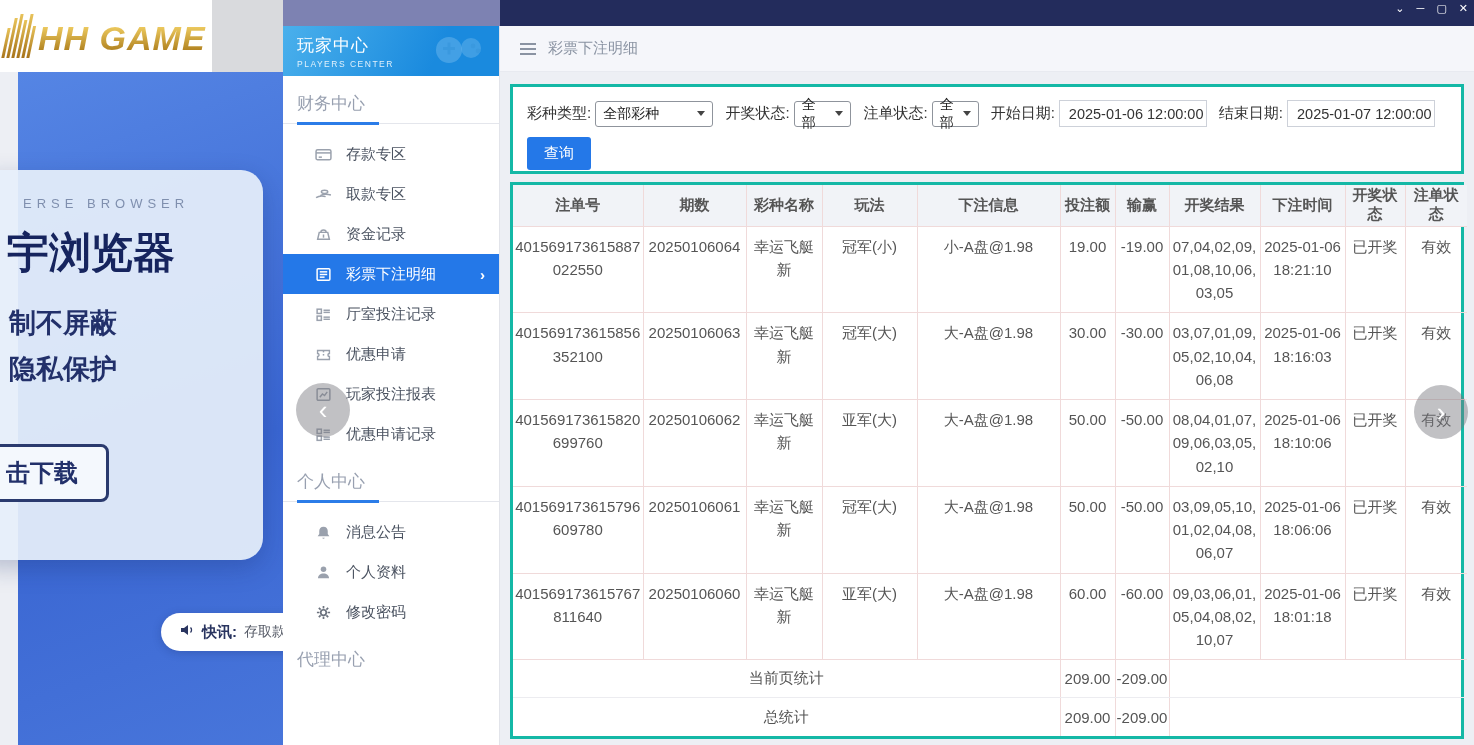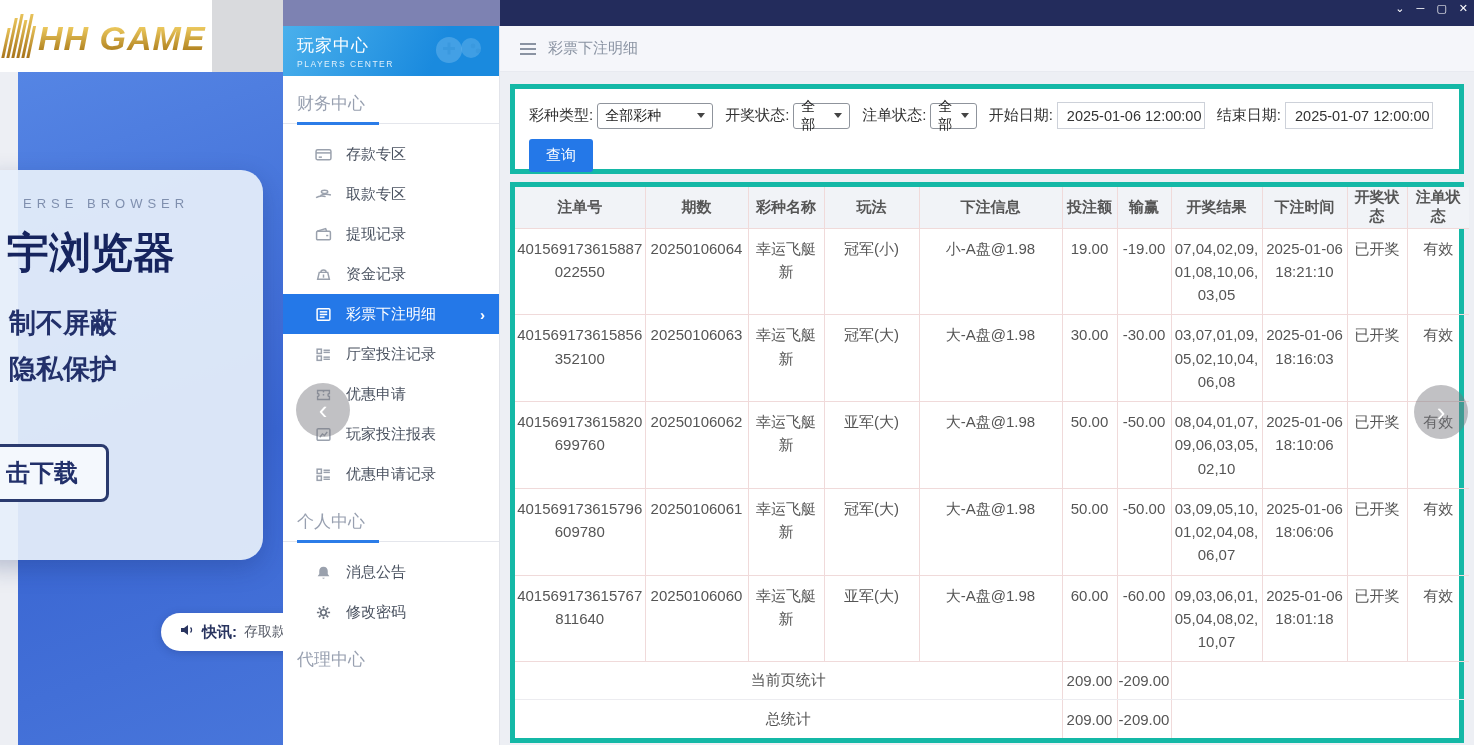--- a/index.html
+++ b/index.html
@@ -51,21 +51,21 @@
   .nav-item.active { background:#2478e8; color:#fff; }
   .nav-item.active .nav-icon svg { stroke:#fff; }
   .nav-item.active .arrow { position:absolute; right:14px; color:#fff; font-size:15px; font-weight:bold; }
 
   
   .main { position:absolute; left:500px; top:26px; width:974px; height:719px; background:#edeff4; z-index:2; }
   .breadcrumb { height:46px; background:#f5f6fa; border-bottom:1px solid #e8eaf0; display:flex; align-items:center; gap:12px; padding-left:20px;
     color:#8a93a2; font-size:15px; }
   .burger { display:flex; flex-direction:column; gap:3px; cursor:pointer; }
   .burger i { display:block; width:16px; height:2px; background:#8a93a2; }
-  .card { background:#fff; border:5px solid #14b8a6; margin:0 10px; }
+  .card { background:#fff; border:3px solid #14b8a6; margin:0 10px; }
   .filter-card { margin-top:12px; height:90px; padding:13px 14px; }
   .filter-row { display:flex; align-items:center; flex-wrap:nowrap; }
   .filter-row label { font-size:15px; color:#333; margin-right:4px; white-space:nowrap; }
   .fake-select { border:1px solid #8f949c; border-radius:3px; height:26px; display:inline-flex; align-items:center; justify-content:space-between;
     padding:0 7px; font-size:14px; color:#222; margin-right:12px; cursor:pointer; background:#fff; }
   .fake-select .caret { width:0; height:0; border-left:4px solid transparent; border-right:4px solid transparent; border-top:5px solid #444; margin-left:8px; }
   .sel-type { width:148px; } .sel-draw { width:70px; } .sel-order { width:56px; }
   .date-input { border:1px solid #cdd1d9; height:27px; width:148px; display:inline-flex; align-items:center; padding:0 9px;
     font-size:14.5px; color:#333; margin-right:12px; background:#fff; white-space:nowrap; }
   .query-btn { margin-top:10px; background:#2478e8; color:#fff; border:none; border-radius:3px; font-size:15px;
@@ -170,30 +170,20 @@
           <path d="M1 11c3-2 6-2 9-1"></path>
           <path d="M5 9c2-1 6-1.5 10-0.5"></path>
           <ellipse cx="9" cy="5.5" rx="3" ry="1.6"></ellipse>
         </svg>
       </span>
     <span>取款专区</span>
   </div>
   <div class="nav-item">
     <span class="nav-icon">
         <svg viewBox="0 0 16 16" width="17" height="17">
-          <path d="M2 5l8-2.5L11 5"></path>
-          <rect x="1.5" y="5" width="13" height="8" rx="1"></rect>
-          <line x1="10.5" y1="9" x2="12.5" y2="9"></line>
-        </svg>
-      </span>
-    <span>提现记录</span>
-  </div>
-  <div class="nav-item">
-    <span class="nav-icon">
-        <svg viewBox="0 0 16 16" width="17" height="17">
           <path d="M4 6h8l1.5 6.5h-11L4 6z"></path>
           <path d="M5.5 6c0-3 5-3 5 0"></path>
           <line x1="8" y1="8" x2="8" y2="11"></line>
         </svg>
       </span>
     <span>资金记录</span>
   </div>
   <div class="nav-item active">
     <span class="nav-icon">
         <svg viewBox="0 0 16 16" width="17" height="17">
@@ -257,20 +247,29 @@
   <div class="section-rule"></div>
 
   <div class="nav-item">
     <span class="nav-icon">
         <svg viewBox="0 0 16 16" width="17" height="17">
           <path d="M8 2.5c-2.6 0-4 2-4 4.2V9.5L2.5 11.5h11L12 9.5V6.7c0-2.2-1.4-4.2-4-4.2z" fill="#9aa1ad" stroke="none"></path>
           <path d="M6.8 13a1.3 1.3 0 0 0 2.4 0" fill="#9aa1ad" stroke="none"></path>
         </svg>
       </span>
     <span>消息公告</span>
+  </div>
+  <div class="nav-item">
+    <span class="nav-icon">
+        <svg viewBox="0 0 16 16" width="17" height="17">
+          <circle cx="8" cy="5" r="2.6" fill="#9aa1ad" stroke="none"></circle>
+          <path d="M2.8 13.5c0-3 2.3-4.6 5.2-4.6s5.2 1.6 5.2 4.6z" fill="#9aa1ad" stroke="none"></path>
+        </svg>
+      </span>
+    <span>个人资料</span>
   </div>
   <div class="nav-item">
     <span class="nav-icon">
         <svg viewBox="0 0 16 16" width="17" height="17" style="stroke:#6b727e;stroke-width:1.6">
           <circle cx="8" cy="8" r="2.6"></circle>
           <path d="M8 1.8v2.4M8 11.8v2.4M1.8 8h2.4M11.8 8h2.4M3.6 3.6l1.7 1.7M10.7 10.7l1.7 1.7M12.4 3.6l-1.7 1.7M5.3 10.7l-1.7 1.7"></path>
         </svg>
       </span>
     <span>修改密码</span>
   </div>

